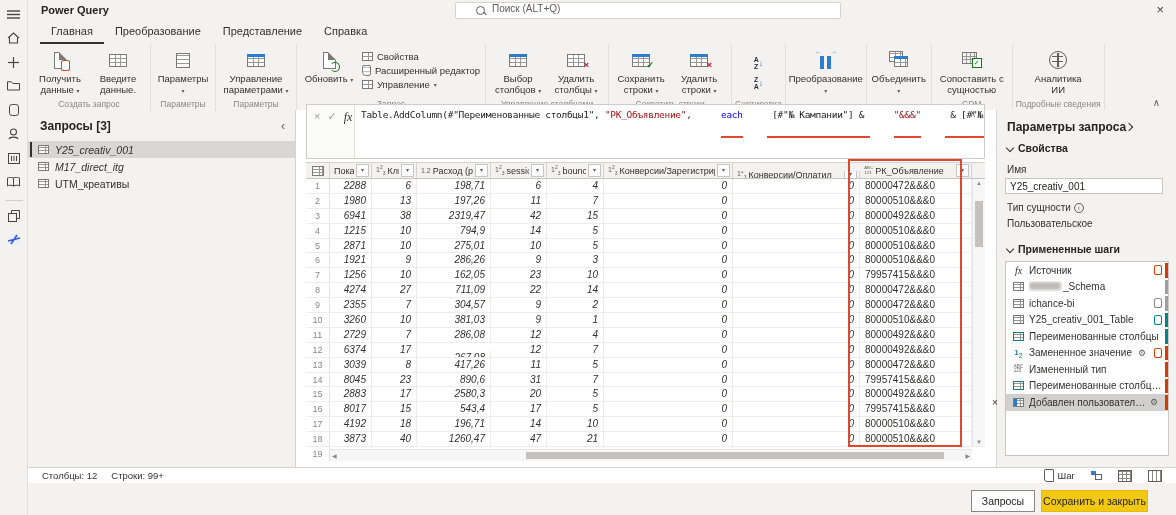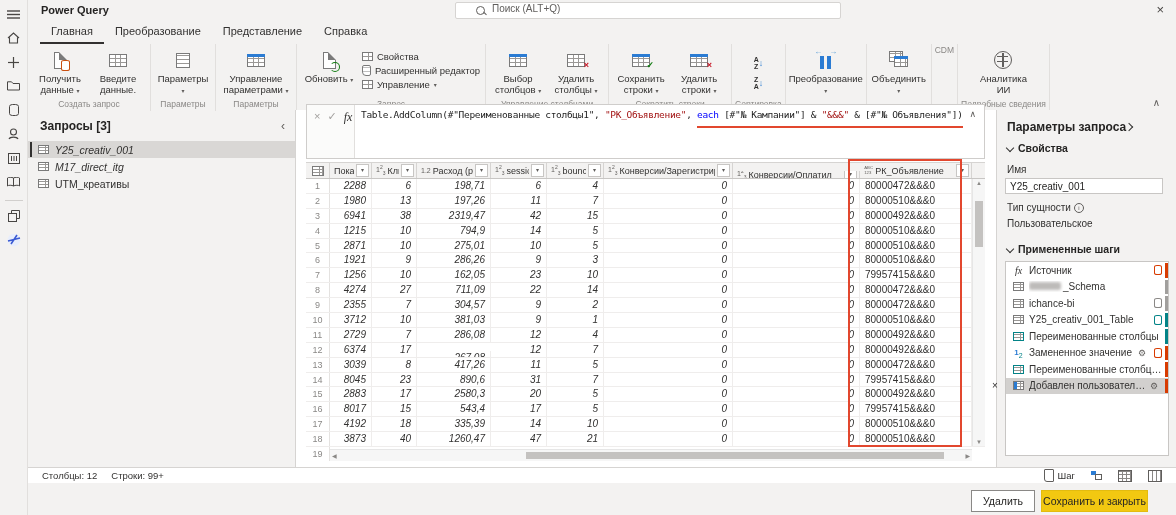--- a/index.html
+++ b/index.html
@@ -95,21 +95,21 @@
   
   .editor-bg{position:absolute;left:296px;top:110px;width:700px;height:357px;background:#fff;}
 
   
   .fbar{position:absolute;left:306px;top:104px;width:679px;height:55px;background:#fff;border:1px solid #cfcdcb;box-sizing:border-box;display:flex;}
   .fbar-tools{width:48px;background:#fbfbfa;border-right:1px solid #e1dfdd;display:flex;gap:7px;padding:5px 0 0 7px;box-sizing:border-box;}
   .fb-x{color:#a19f9d;font-size:11px;} .fb-ck{color:#a19f9d;font-size:11px;}
   .fb-fx{font-family:"Liberation Serif",serif;font-style:italic;font-size:12px;color:#323130;}
   .fbar-code{flex:1;padding:4px 16px 0 6px;font-family:"DejaVu Sans Mono",monospace;font-size:9.5px;letter-spacing:-0.3px;white-space:nowrap;overflow:hidden;}
   .tok.p{color:#1e1e1e;} .tok.s{color:#a31515;} .tok.k{color:#0000ff;}
-  .tok.u{border-bottom:2.5px solid #e2472e;padding-bottom:6px;}
+  .tok.u{border-bottom:2.5px solid #e2472e;padding-bottom:16px;margin-left:24px;}
   .fbar-collapse{position:absolute;right:8px;top:4px;color:#605e5c;font-size:9px;}
 
   
   .grid{position:absolute;left:306px;top:162px;width:679px;height:299px;background:#fff;font-size:10px;overflow:hidden;}
   .ghead{display:flex;height:17px;background:#f3f2f1;border-top:1px solid #d6d4d2;border-bottom:1px solid #c8c6c4;box-sizing:border-box;}
   .hcorner{width:24px;display:flex;align-items:center;justify-content:center;border-right:1px solid #d6d4d2;box-sizing:border-box;flex:none;}
   .hcell{display:flex;align-items:center;border-right:1px solid #d6d4d2;box-sizing:border-box;padding:0 2px 0 4px;gap:2px;overflow:hidden;flex:none;}
   .hlab{font-size:9px;color:#323130;white-space:nowrap;overflow:hidden;flex:1;}
   .tbadge{font-size:7px;color:#605e5c;white-space:nowrap;flex:none;line-height:7px;}
   .tbadge sup{font-size:5px;} .tbadge sub{font-size:5px;}
@@ -416,20 +416,31 @@
                 <span class="itbl t1" style="width:14px;height:11px;"></span>
                 <span class="itbl t2 hblue" style="width:14px;height:11px;"></span>
               </span>
             </span>
             <span class="rbl">Объединить <span class="chv">▾</span></span>
           </div>
         </div>
         <div class="rib-glabel"></div>
       </div>
       <div class="rib-group">
+        <div class="rib-row">
+          <div class="rib-btn wide">
+            <span class="rbi">
+              <span class="icdm">
+                <span class="g"></span>
+                <span class="c">✓</span>
+              </span>
+            </span>
+            <span class="rbl">Сопоставить с сущностью</span>
+          </div>
+        </div>
         <div class="rib-glabel">CDM</div>
       </div>
       <div class="rib-group">
         <div class="rib-row">
           <div class="rib-btn">
             <span class="rbi">
               <span class="iai"></span>
             </span>
             <span class="rbl">Аналитика ИИ</span>
           </div>
@@ -614,21 +625,21 @@
         <div class="gcell num" style="width: 45px;">7</div>
         <div class="gcell num" style="width: 74px;">304,57</div>
         <div class="gcell num" style="width: 56px;">9</div>
         <div class="gcell num" style="width: 57px;">2</div>
         <div class="gcell num" style="width: 129px;">0</div>
         <div class="gcell num" style="width: 127px;">0</div>
         <div class="gcell str" style="width: 112px;">80000472&amp;&amp;&amp;0</div>
       </div>
       <div class="grow">
         <div class="rnum">10</div>
-        <div class="gcell num" style="width: 42px;">3712</div>
+        <div class="gcell num" style="width: 42px;">3260</div>
         <div class="gcell num" style="width: 45px;">10</div>
         <div class="gcell num" style="width: 74px;">381,03</div>
         <div class="gcell num" style="width: 56px;">9</div>
         <div class="gcell num" style="width: 57px;">1</div>
         <div class="gcell num" style="width: 129px;">0</div>
         <div class="gcell num" style="width: 127px;">0</div>
         <div class="gcell str" style="width: 112px;">80000510&amp;&amp;&amp;0</div>
       </div>
       <div class="grow">
         <div class="rnum">11</div>
@@ -693,21 +704,21 @@
         <div class="gcell num" style="width: 56px;">17</div>
         <div class="gcell num" style="width: 57px;">5</div>
         <div class="gcell num" style="width: 129px;">0</div>
         <div class="gcell num" style="width: 127px;">0</div>
         <div class="gcell str" style="width: 112px;">79957415&amp;&amp;&amp;0</div>
       </div>
       <div class="grow">
         <div class="rnum">17</div>
         <div class="gcell num" style="width: 42px;">4192</div>
         <div class="gcell num" style="width: 45px;">18</div>
-        <div class="gcell num" style="width: 74px;">335,39</div>
+        <div class="gcell num" style="width: 74px;">196,71</div>
         <div class="gcell num" style="width: 56px;">14</div>
         <div class="gcell num" style="width: 57px;">10</div>
         <div class="gcell num" style="width: 129px;">0</div>
         <div class="gcell num" style="width: 127px;">0</div>
         <div class="gcell str" style="width: 112px;">80000510&amp;&amp;&amp;0</div>
       </div>
       <div class="grow">
         <div class="rnum">18</div>
         <div class="gcell num" style="width: 42px;">3873</div>
         <div class="gcell num" style="width: 45px;">40</div>
@@ -791,20 +802,27 @@
           <span class="lbl">Переименованные столбцы</span>
           <span class="bar" style="background:#038387;"></span>
         </div>
         <div class="step">
           <span class="stepicon">
             <span class="irep"><b>1</b><sub>2</sub></span>
           </span>
           <span class="lbl">Замененное значение</span>
           <span class="gear">⚙</span>
           <span class="dbsm" style="border:1.2px solid #d83b01;"></span>
+          <span class="bar" style="background:#d83b01;"></span>
+        </div>
+        <div class="step">
+          <span class="stepicon">
+            <span class="ityp">ABC<br>123</span>
+          </span>
+          <span class="lbl">Измененный тип</span>
           <span class="bar" style="background:#d83b01;"></span>
         </div>
         <div class="step">
           <span class="stepicon">
             <span class="mtbl" style="border-color:#038387;"></span>
           </span>
           <span class="lbl">Переименованные столбцы1</span>
           <span class="bar" style="background:#d83b01;"></span>
         </div>
         <div class="step selected">
@@ -834,17 +852,17 @@
       <span class="sb-ic">
           <span class="igrid"></span>
         </span>
       <span class="sb-ic">
           <span class="icols"></span>
         </span>
     </div>
   </div>
 
   <div class="footer">
-    <div class="btn-cancel">Удалить</div>
+    <div class="btn-cancel">Запросы</div>
     <div class="btn-save">Сохранить и закрыть</div>
   </div>
 
 </div>
 
 </body></html>

